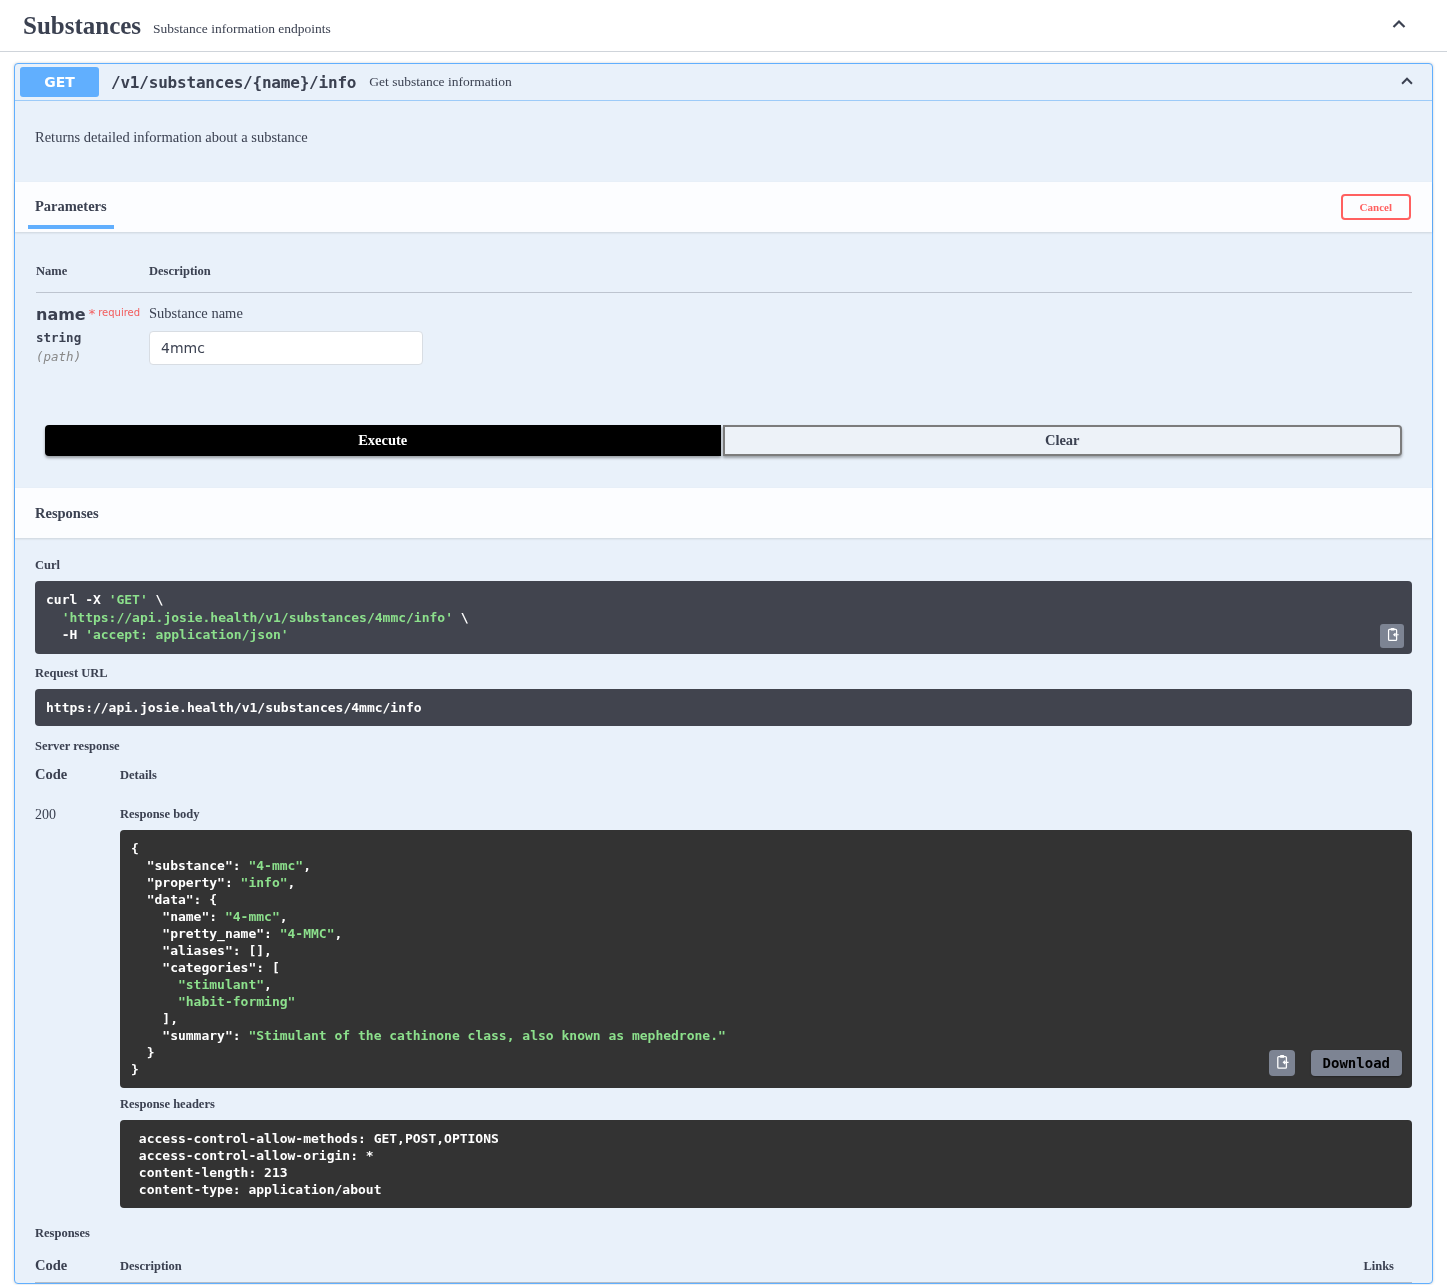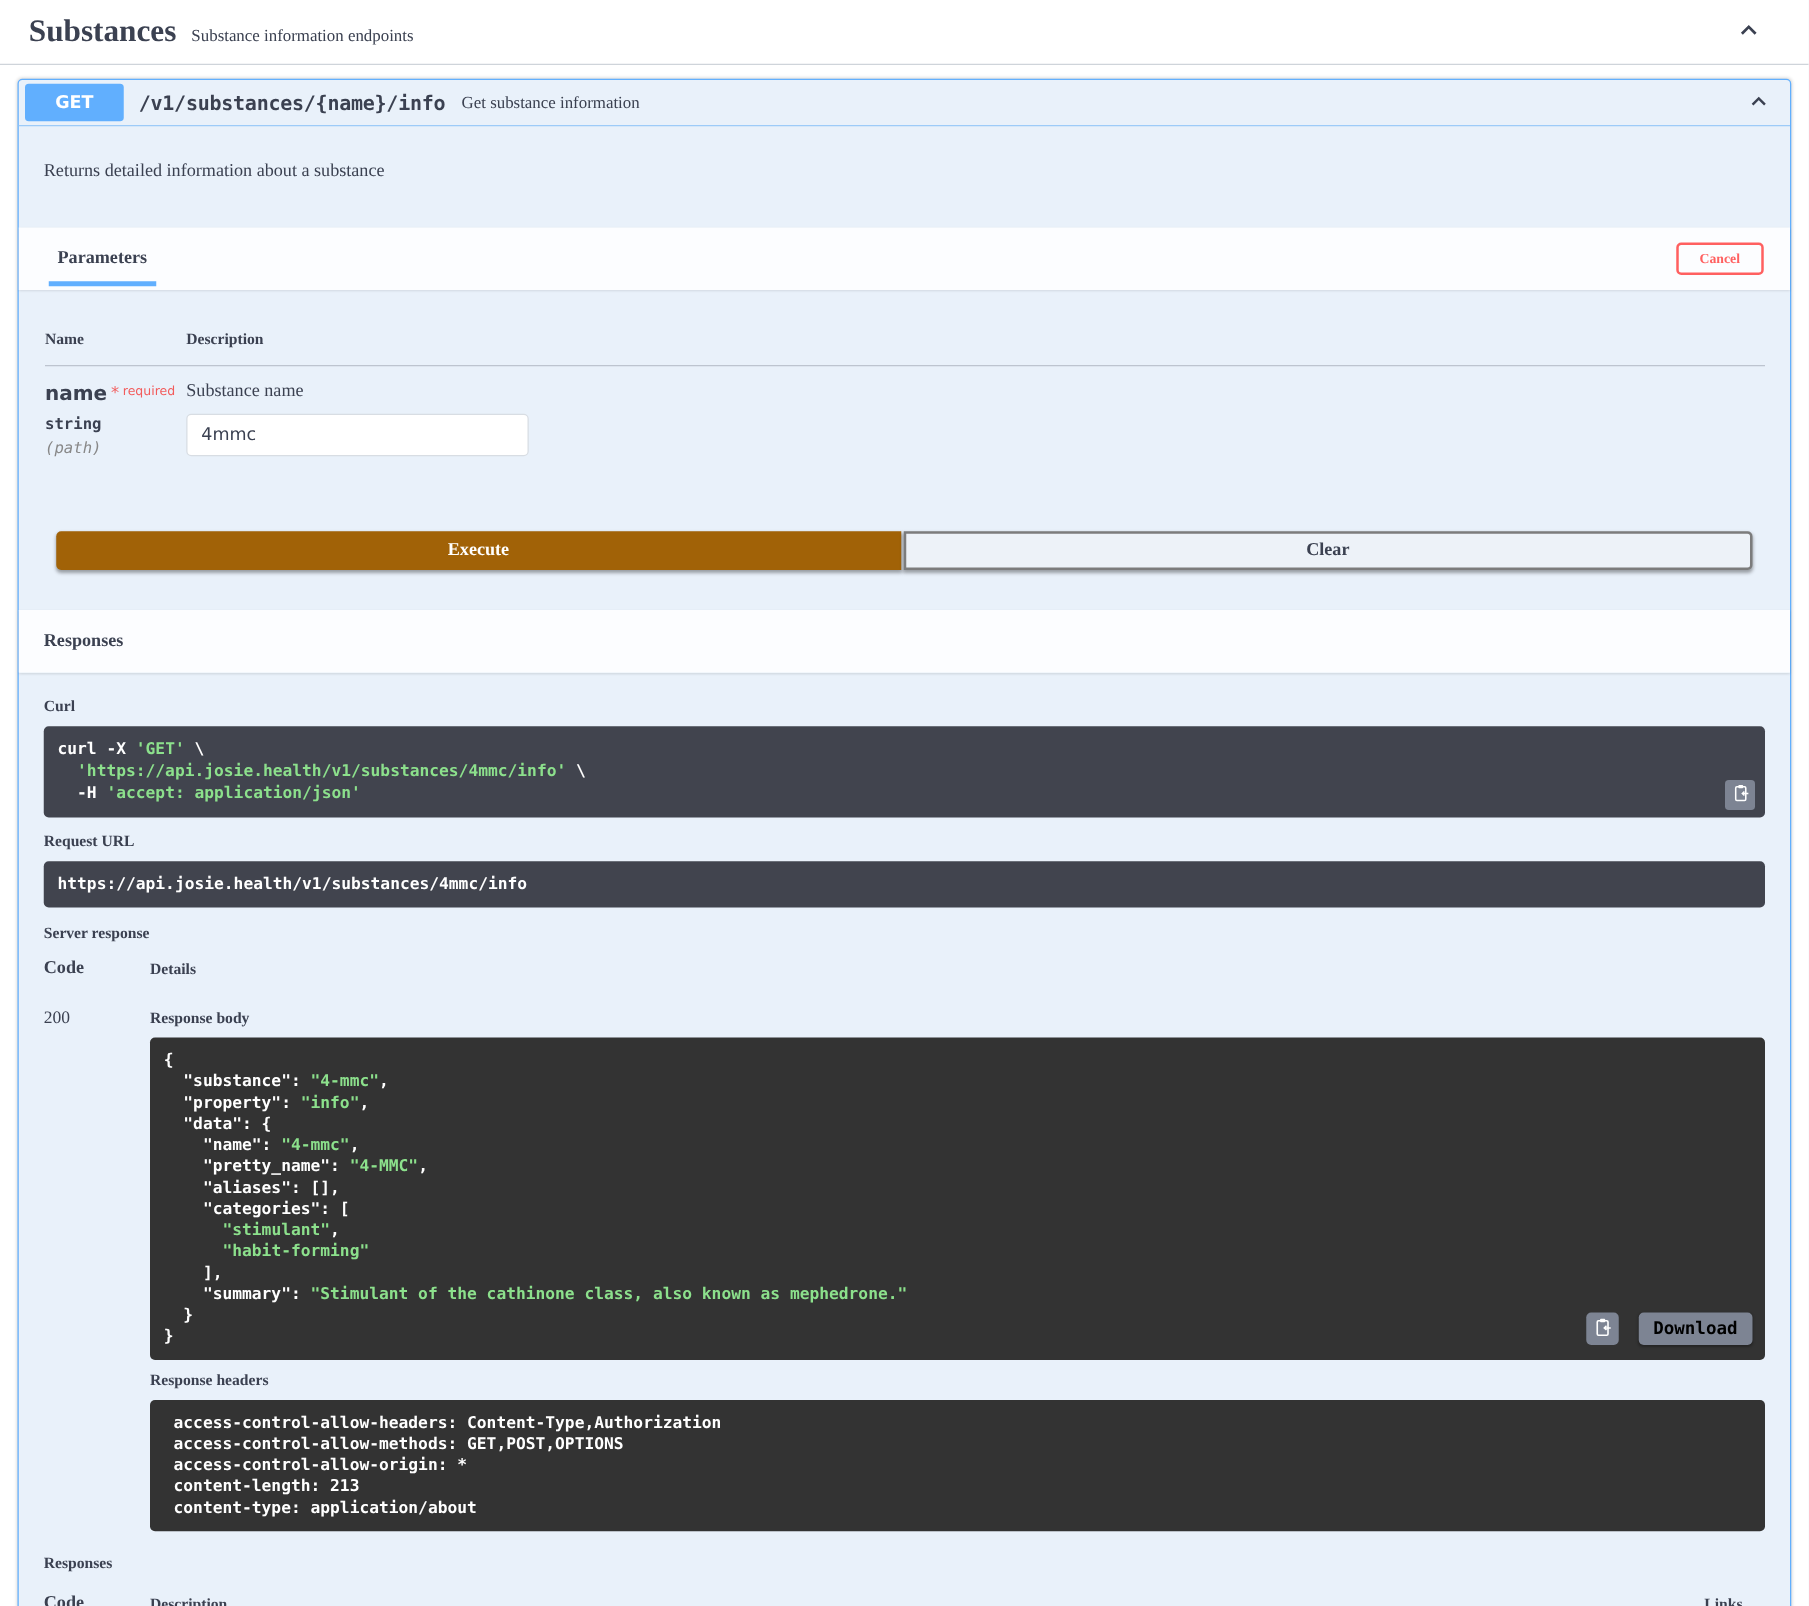--- a/index.html
+++ b/index.html
@@ -25,21 +25,21 @@
                   padding:7px 0; border-radius:3px; font-family:"DejaVu Sans",sans-serif;
                   font-weight:bold; font-size:14px; }
   .path { font-family:"DejaVu Sans Mono",monospace; font-weight:bold; font-size:16px;
           margin-left:12px; letter-spacing:-0.2px; }
   .sum-desc { font-size:13.5px; margin-left:13px; }
   .summary .chev-btn { margin-right:10px; }
   .op-desc { padding:28px 20px 36px; font-size:14.5px; }
   
   .strip { background:rgba(255,255,255,.85); box-shadow:0 1px 2px rgba(0,0,0,.12);
            height:50px; display:flex; }
-  .strip.params { padding:0 21px 0 24px; justify-content:space-between; }
+  .strip.params { padding:0 21px 0 13px; justify-content:space-between; }
   .strip.resp { padding:0 20px; align-items:center; }
   .tab { display:flex; flex-direction:column; padding-top:16px; }
   .tab .lbl { font-weight:bold; font-size:14.5px; padding:0 7px; }
   .tab .bar { height:4px; background:#61affe; margin-top:10px; }
   .cancel-btn { align-self:center; background:transparent; border:2px solid #ff6060;
                 color:#ff6060; font-family:inherit; font-weight:bold; font-size:11px;
                 padding:5px 17px; border-radius:4px; cursor:pointer; }
   .resp-title { font-weight:bold; font-size:14.5px; }
   
   .params-area { padding:20px 20px 28px 21px; }
@@ -52,21 +52,21 @@
   .p-req { font-size:10px; vertical-align:4px; margin-left:3px; font-family:"DejaVu Sans",sans-serif; }
   .p-type { font-family:"DejaVu Sans Mono",monospace; font-weight:bold; font-size:12.5px; margin-top:6px; }
   .p-in { font-family:"DejaVu Sans Mono",monospace; font-style:italic; font-size:12.5px;
           color:#888; margin-top:4px; }
   .p-desc { font-size:14.5px; }
   .p-input { display:block; margin-top:9px; width:274px; padding:8px 11px;
              border:1px solid #d8dde3; border-radius:4px; background:#fff;
              font-family:"DejaVu Sans",sans-serif; font-size:14px; color:#3b4151; }
   
   .exec-wrap { display:flex; padding:32px 30px; }
-  .exec-btn { flex:1; background:#a16207; border:none; color:#fff; font-family:inherit;
+  .exec-btn { flex:1; background:#000000; border:none; color:#fff; font-family:inherit;
               font-weight:bold; font-size:14.5px; padding:7px 0; border-radius:4px 0 0 4px;
               box-shadow:0 2px 3px rgba(0,0,0,.35); cursor:pointer; }
   .clear-btn { flex:1; background:#edf2f8; border:2px solid #7c7c7c; color:#3b4151;
                font-family:inherit; font-weight:bold; font-size:14.5px; padding:5px 0;
                border-radius:0 4px 4px 0; box-shadow:0 2px 3px rgba(0,0,0,.35);
                margin-left:2px; cursor:pointer; }
   
   .resp-area { padding:20px 20px 0; }
   .code-label { font-weight:bold; font-size:12.5px; margin-bottom:8px; }
   .codeblock { border-radius:4px; color:#fff; font-family:"DejaVu Sans Mono",monospace;
@@ -227,21 +227,20 @@
                   <rect x="6.1" y="1" width="4" height="2.8" rx="0.6" fill="#fff" stroke="none"></rect>
                   <path d="M14.6 8.3 H9.6 M11.2 6.6 L9.4 8.3 L11.2 10" stroke-width="1.2"></path>
                 </svg>
               </span>
             </button>
             <button class="download-btn">Download</button>
           </div>
         </div>
         <div class="code-label hdr-label">Response headers</div>
         <div class="codeblock dark-bg body-block">
-            <div class="code-line"><span class="tok-p"> access-control-allow-headers: Content-Type,Authorization </span></div>
             <div class="code-line"><span class="tok-p"> access-control-allow-methods: GET,POST,OPTIONS </span></div>
             <div class="code-line"><span class="tok-p"> access-control-allow-origin: * </span></div>
             <div class="code-line"><span class="tok-p"> content-length: 213 </span></div>
             <div class="code-line"><span class="tok-p"> content-type: application/about </span></div>
           </div>
       </div>
     </div>
 
     <div class="doc-label">Responses</div>
     <div class="doc-head">

